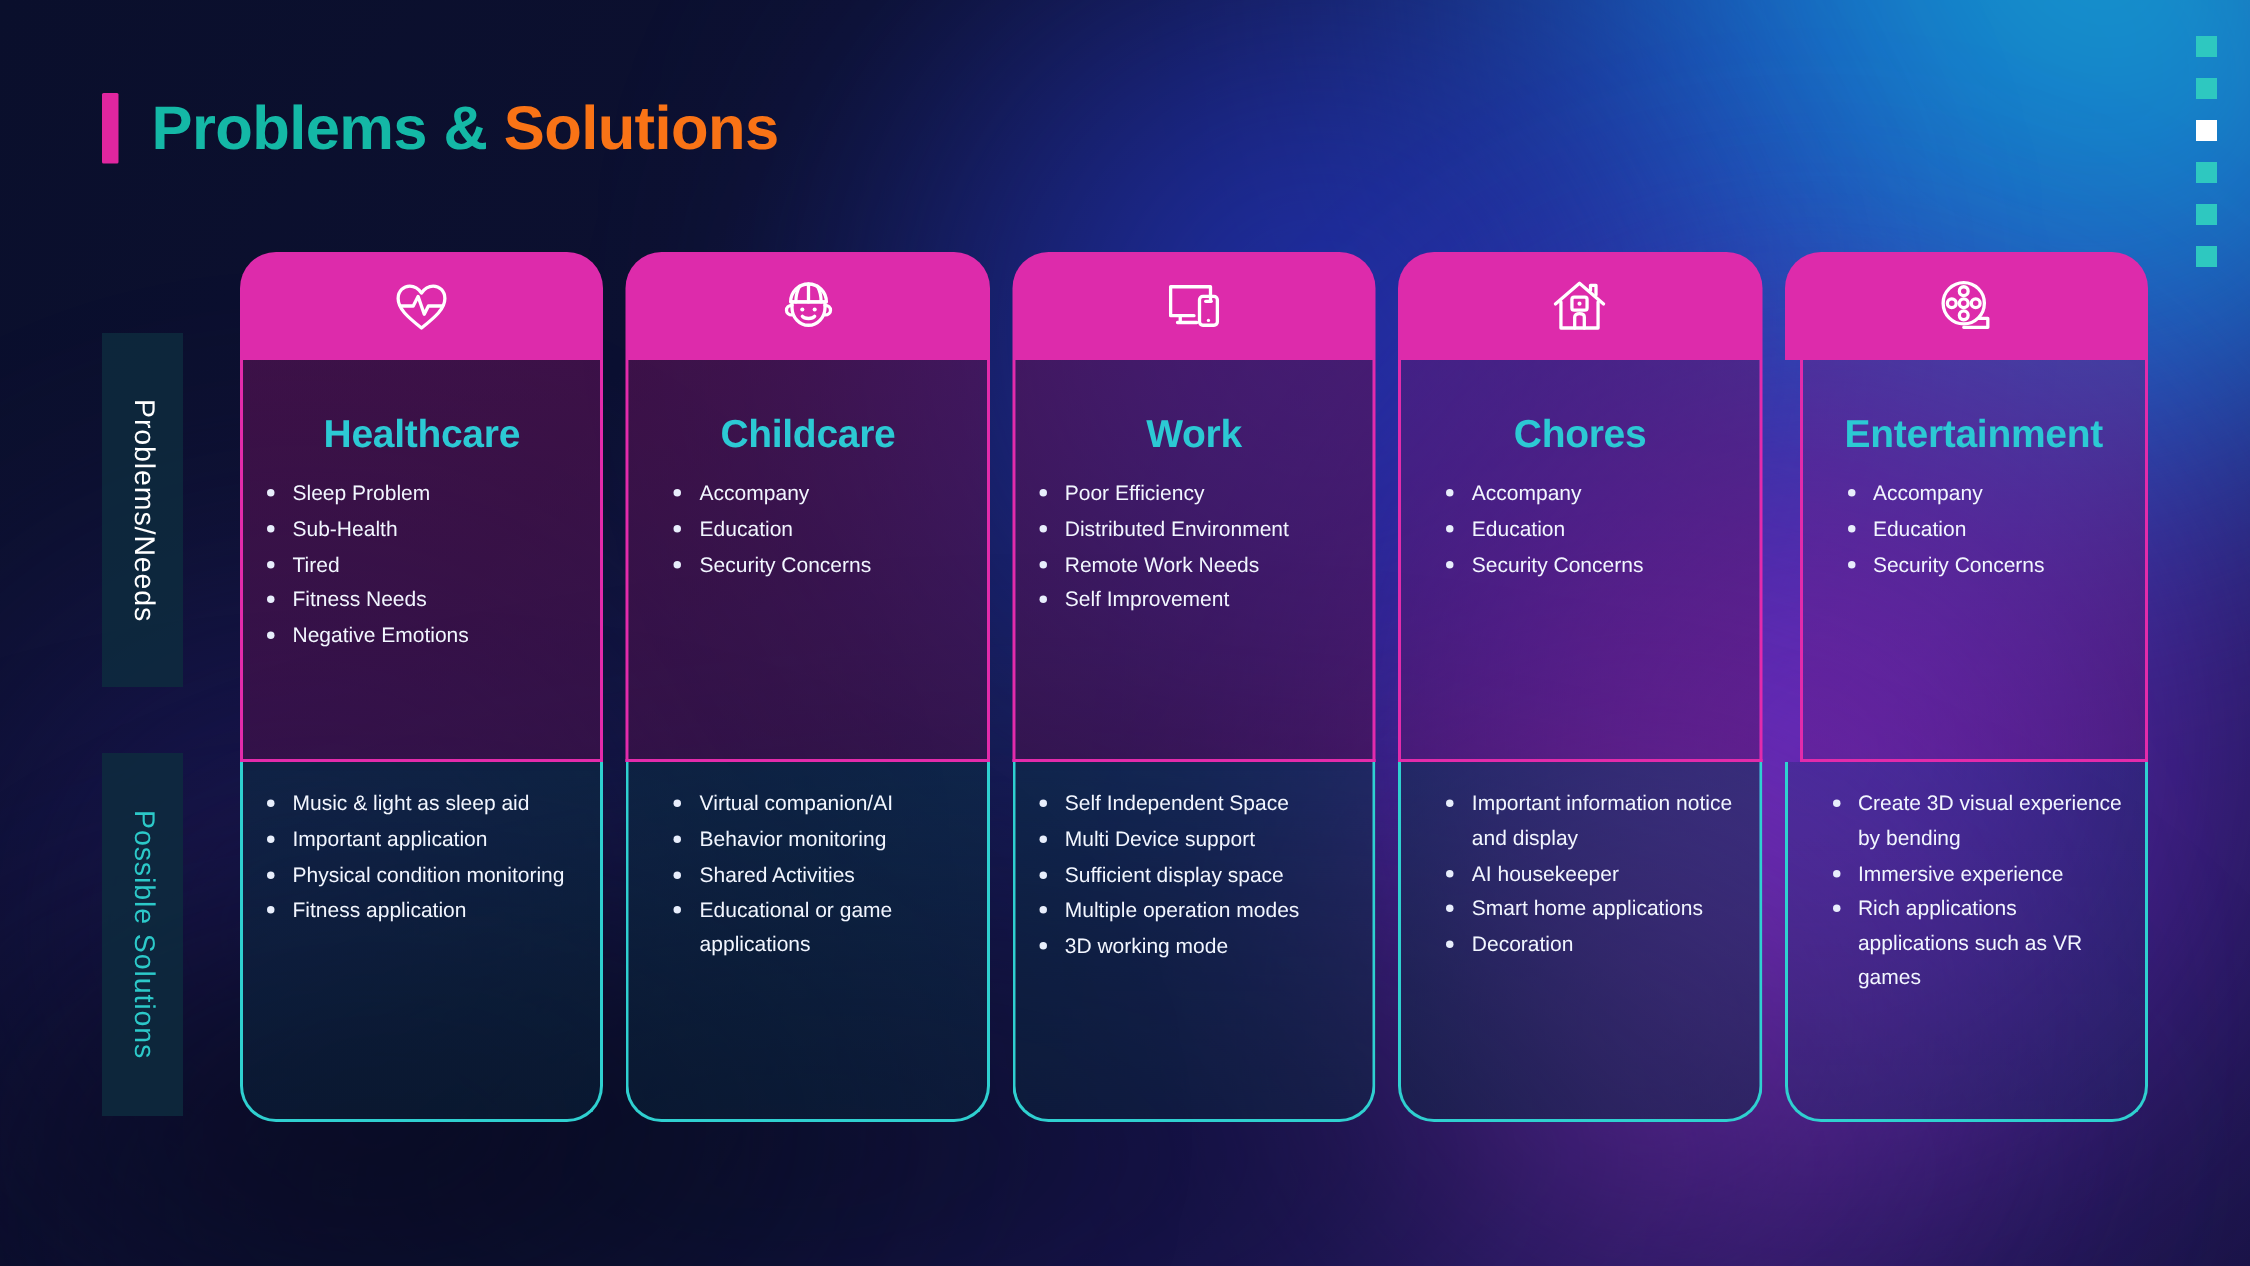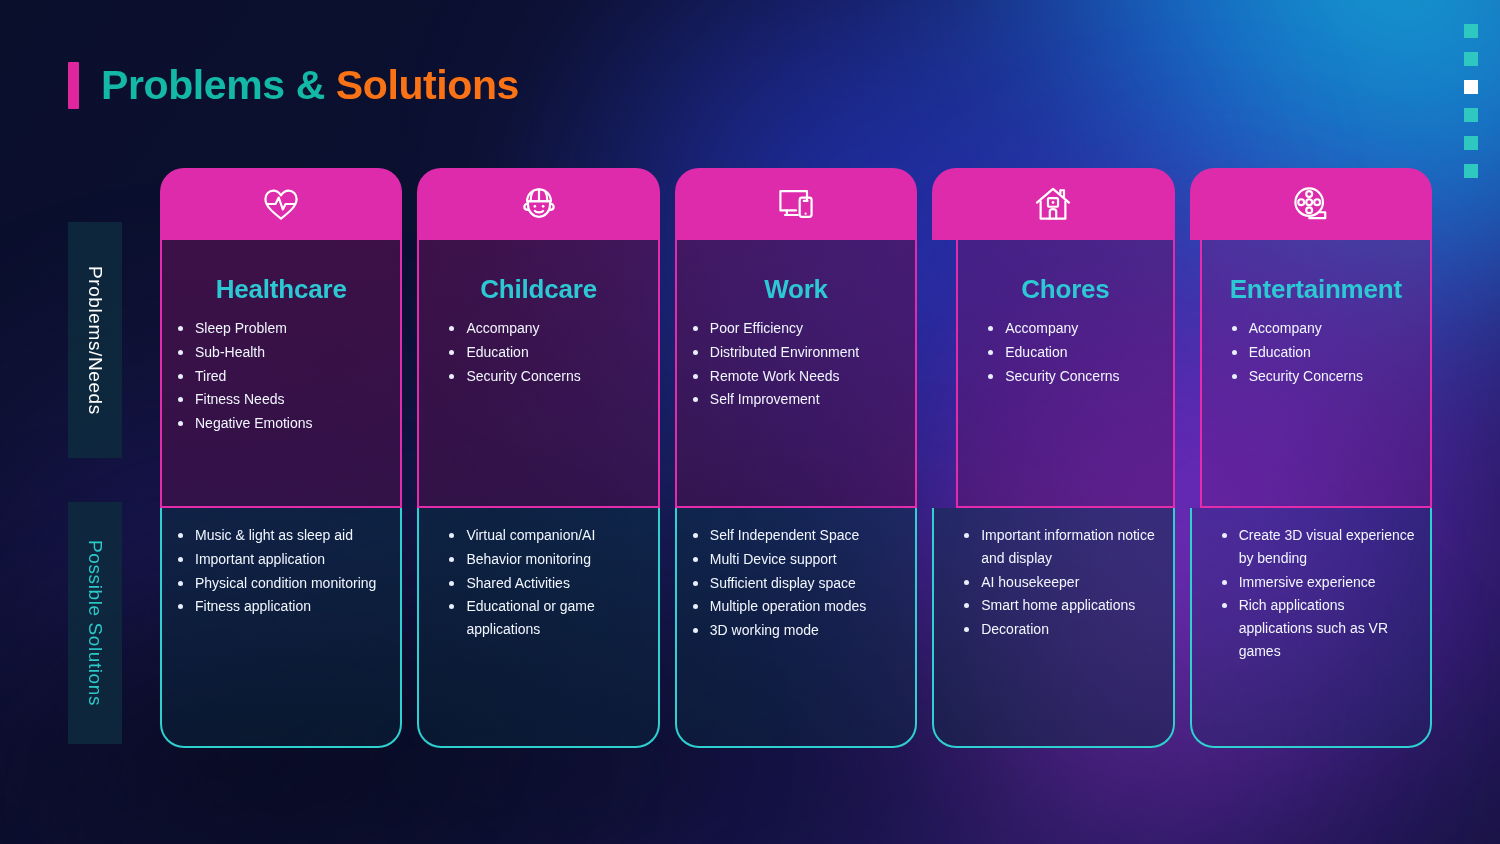--- a/index.html
+++ b/index.html
@@ -85,21 +85,21 @@
   }
   .card-solutions {
     flex:1;
     border:2px solid #2fd0d0; border-top:none; border-radius:0 0 24px 24px;
     background:linear-gradient(180deg, rgba(10,48,68,.50) 0%, rgba(10,40,62,.42) 100%);
     padding:16px 14px 14px 14px;
   }
   
   .card:nth-child(5) .card-solutions { background:linear-gradient(180deg, rgba(26,46,110,.34) 0%, rgba(30,40,100,.30) 100%); }
   .card:nth-child(5) .card-problems  { background:linear-gradient(180deg, rgba(110,30,132,.42) 0%, rgba(96,26,126,.38) 100%);margin-left:10px; }
-  .card:nth-child(4) .card-problems  { background:linear-gradient(180deg, rgba(98,22,108,.50) 0%, rgba(86,20,100,.46) 100%);margin-left:24px; }
+  .card:nth-child(4) .card-problems  { background:linear-gradient(180deg, rgba(98,22,108,.50) 0%, rgba(86,20,100,.46) 100%); }
 
   ul.bullets { list-style:none; }
   ul.bullets li {
     position:relative; padding-left:19px; color:#f2f6ff;
     font-size:14px; line-height:22.8px; margin-bottom:1px;
   }
   ul.bullets li::before {
     content:""; position:absolute; left:2px; top:9px;
     width:5px; height:5px; border-radius:50%; background:#e8eefc;
   }

